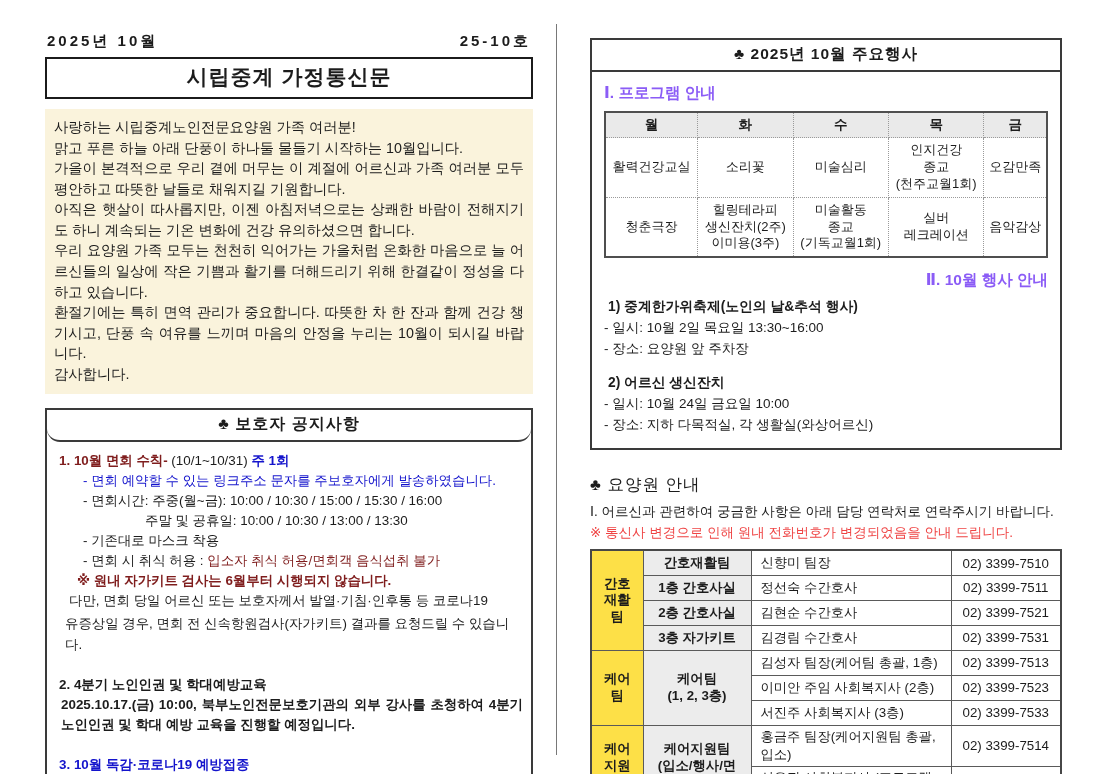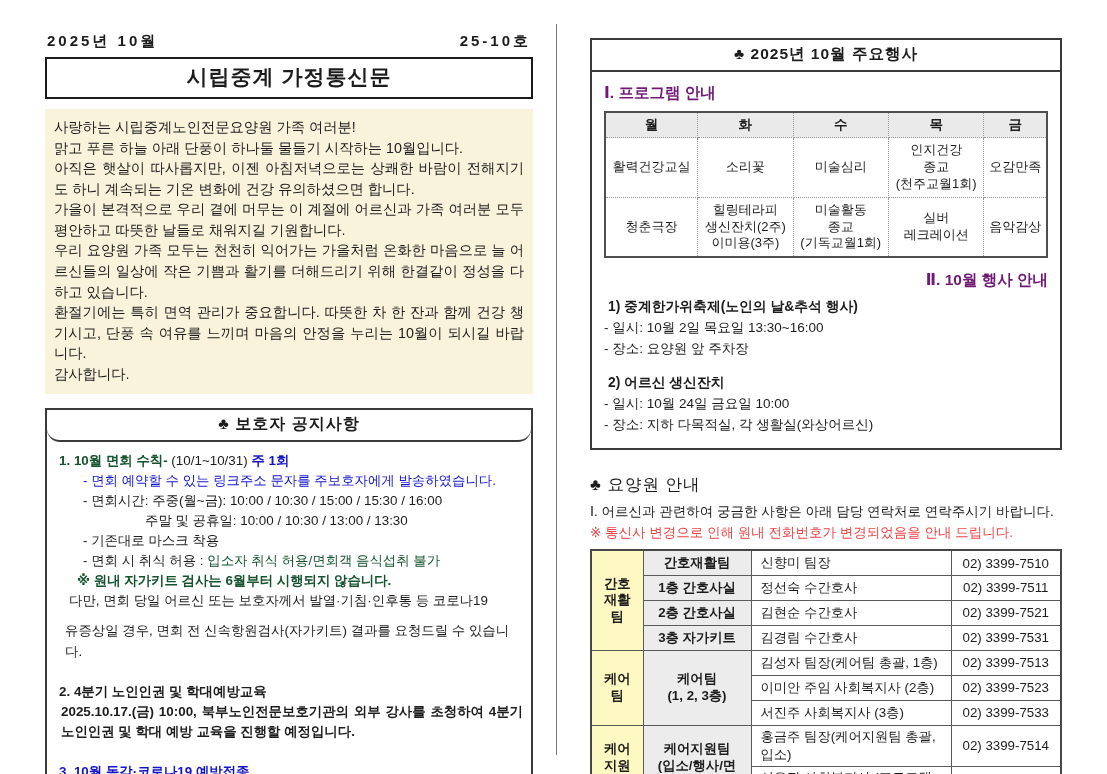--- a/index.html
+++ b/index.html
@@ -11,53 +11,53 @@
 
   
   .left-col { position:absolute; left:45px; top:32px; width:488px; }
   .issue-row { display:flex; justify-content:space-between; font-weight:bold; font-size:15px; letter-spacing:3px; padding:0 2px; }
   .title-box { border:2px solid #1b1b1b; margin-top:6px; text-align:center; font-size:21px; font-weight:bold; letter-spacing:1px; padding:4px 0 6px; }
   .greeting { background:#faf3dc; margin-top:10px; padding:8px 9px 9px; font-size:14.3px; line-height:1.44; text-align:justify; word-break:break-all; }
   .greeting .gp { margin:0; }
   .notices { border:2px solid #3a3a3a; margin-top:14px; }
   .notices-header { text-align:center; font-weight:bold; font-size:16px; padding:4px 0 5px; border-bottom:2px solid #3a3a3a; letter-spacing:1px;border-radius:13px; }
   .notices-body { padding:9px 8px 11px 6px; font-size:13.4px; line-height:1.5; word-break:break-all; }
-  .red  { color:#14532d; }
+  .red  { color:#7f1d1d; }
   .blue { color:#1414cc; }
   .bold { font-weight:bold; }
   .nl   { padding-left:30px; }
   .nl2  { padding-left:92px; }
   .nl3  { padding-left:24px; }
   .nl4  { padding-left:16px; }
   .nl5  { padding-left:12px; }
   .n-title { padding-left:6px; font-weight:bold; }
   .sec-gap  { margin-top:20px; }
   .n-body { padding-left:8px; text-align:justify; font-weight:bold; }
 
   
   .right-col { position:absolute; left:590px; top:38px; width:472px; }
   .events-box { border:2px solid #3a3a3a; }
   .events-header { text-align:center; font-weight:bold; font-size:15.5px; padding:4px 0 5px; border-bottom:2px solid #3a3a3a; letter-spacing:1px; }
   .events-body { padding:9px 12px 14px; }
-  .sec-title { color:#701a75; font-weight:bold; font-size:15.5px; margin:2px 0 7px; }
+  .sec-title { color:#8b5cf6; font-weight:bold; font-size:15.5px; margin:2px 0 7px; }
   table.program { width:100%; border-collapse:collapse; border:2px solid #4f4f4f; font-size:13px; text-align:center; }
   table.program th { border:1px dotted #9a9a9a; background:#eaeaea; font-size:13.5px; padding:3px 1px; font-weight:bold; }
   table.program td { border:1px dotted #9a9a9a; padding:4px 1px; white-space:pre-line; line-height:1.3; height:54px; }
   .sec2 { margin-top:12px;text-align:right; }
   .event-title { font-weight:bold; font-size:13.8px; padding-left:4px; margin-top:4px; }
   .event-line  { font-size:13.5px; margin-top:3px; }
   .event-gap   { margin-top:16px; }
 
   .care { margin-top:24px; }
   .care-title { font-weight:normal; font-size:16.5px; letter-spacing:1px; }
   .care-line1 { font-size:13.5px; margin-top:7px; }
   .care-line2 { font-size:13.5px; margin-top:3px; color:#ef4444; }
   table.contact { width:100%; border-collapse:collapse; border:2px solid #474747; margin-top:7px; font-size:13.3px; }
   table.contact td { border:1px solid #5a5a5a; padding:2px 3px; height:25px; }
-  .cell-group  { background:#fef9c3; font-weight:bold; text-align:center; white-space:pre-line; width:52px; line-height:1.25; }
+  .cell-group  { background:#fde047; font-weight:bold; text-align:center; white-space:pre-line; width:52px; line-height:1.25; }
   .cell-team   { background:#ececec; font-weight:bold; text-align:center; white-space:pre-line; width:108px; line-height:1.25; }
   .cell-person { padding-left:9px !important; }
   .cell-phone  { text-align:center; width:110px; }
 </style>
 </head>
 <body>
 
 <div class="page">
   <div class="divider"></div>
 
@@ -65,39 +65,39 @@
     <div class="issue-row">
       <span>2025년  10월</span>
       <span>25-10호</span>
     </div>
 
     <div class="title-box">시립중계 가정통신문</div>
 
     <div class="greeting">
       <p class="gp">사랑하는 시립중계노인전문요양원 가족 여러분!</p>
       <p class="gp">맑고 푸른 하늘 아래 단풍이 하나둘 물들기 시작하는 10월입니다.</p>
+      <p class="gp">가을이 본격적으로 우리 곁에 머무는 이 계절에 어르신과 가족 여러분 모두 평안하고 따뜻한 날들로 채워지길 기원합니다.</p>
       <p class="gp">아직은 햇살이 따사롭지만, 이젠 아침저녁으로는 상쾌한 바람이 전해지기도 하니 계속되는 기온 변화에 건강 유의하셨으면 합니다.</p>
-      <p class="gp">가을이 본격적으로 우리 곁에 머무는 이 계절에 어르신과 가족 여러분 모두 평안하고 따뜻한 날들로 채워지길 기원합니다.</p>
       <p class="gp">우리 요양원 가족 모두는 천천히 익어가는 가을처럼 온화한 마음으로 늘 어르신들의 일상에 작은 기쁨과 활기를 더해드리기 위해 한결같이 정성을 다하고 있습니다.</p>
       <p class="gp">환절기에는 특히 면역 관리가 중요합니다. 따뜻한 차 한 잔과 함께 건강 챙기시고, 단풍 속 여유를 느끼며 마음의 안정을 누리는 10월이 되시길 바랍니다.</p>
       <p class="gp">감사합니다.</p>
     </div>
 
     <div class="notices">
       <div class="notices-header">♣ 보호자 공지사항</div>
       <div class="notices-body">
         <div class="n-title"><span class="red">1. 10월 면회 수칙-</span><span style="font-weight:normal"> (10/1~10/31) </span><span class="blue">주 1회</span></div>
         <div class="nl blue">- 면회 예약할 수 있는 링크주소 문자를 주보호자에게 발송하였습니다.</div>
         <div class="nl">- 면회시간: 주중(월~금):  10:00 / 10:30 / 15:00 / 15:30 / 16:00</div>
         <div class="nl2">주말 및 공휴일: 10:00 / 10:30 / 13:00 / 13:30</div>
         <div class="nl">- 기존대로 마스크 착용</div>
         <div class="nl"><span>- 면회 시 취식 허용 : </span><span class="red">입소자 취식 허용/면회객 음식섭취 불가</span></div>
         <div class="nl3 red bold">※ 원내 자가키트 검사는 6월부터 시행되지 않습니다.</div>
         <div class="nl4">다만, 면회 당일 어르신 또는 보호자께서 발열·기침·인후통 등 코로나19</div>
-        <div class="nl5" style="margin-top:10px">유증상일 경우, 면회 전 신속항원검사(자가키트) 결과를 요청드릴 수 있습니다.</div>
+        <div class="nl5" style="margin-top:3px">유증상일 경우, 면회 전 신속항원검사(자가키트) 결과를 요청드릴 수 있습니다.</div>
 
         <div class="n-title sec-gap">2. 4분기 노인인권 및 학대예방교육</div>
         <div class="n-body">2025.10.17.(금) 10:00, 북부노인전문보호기관의 외부 강사를 초청하여 4분기 노인인권 및 학대 예방 교육을 진행할 예정입니다.</div>
 
         <div class="n-title sec-gap blue">3. 10월 독감·코로나19 예방접종</div>
 
       </div>
     </div>
 
   </div>

